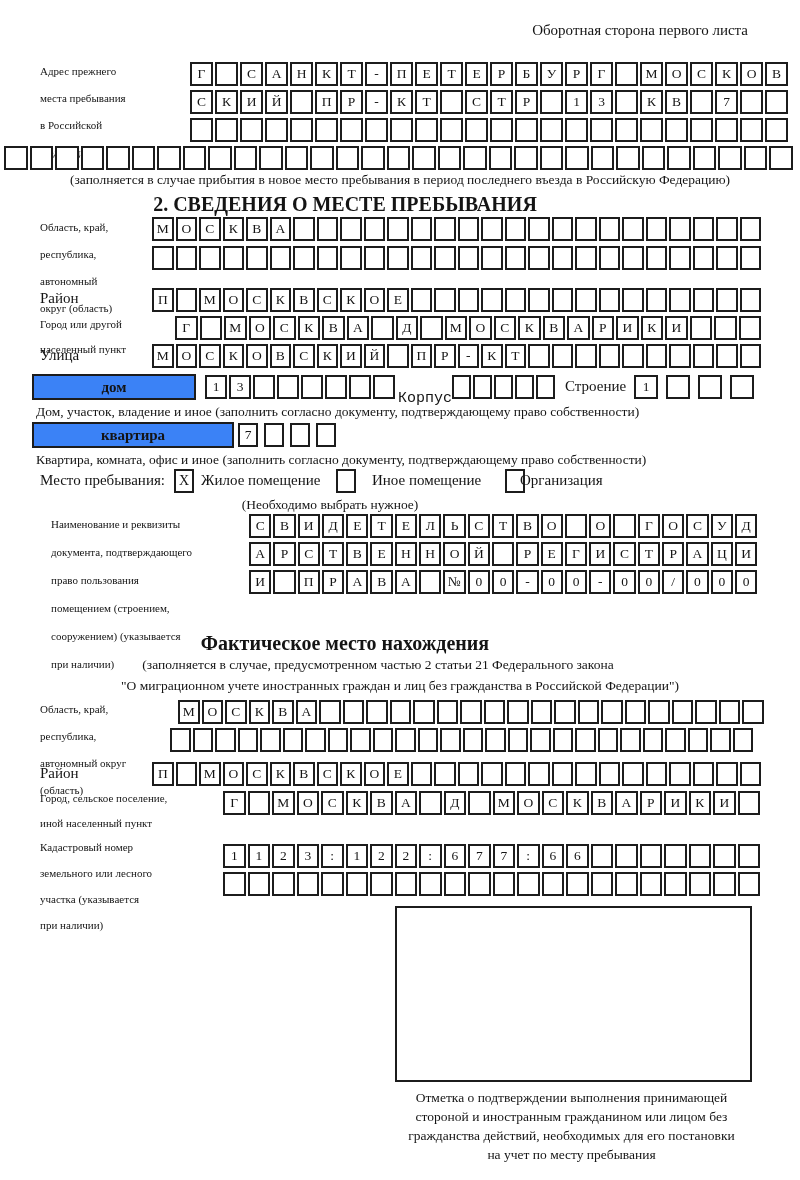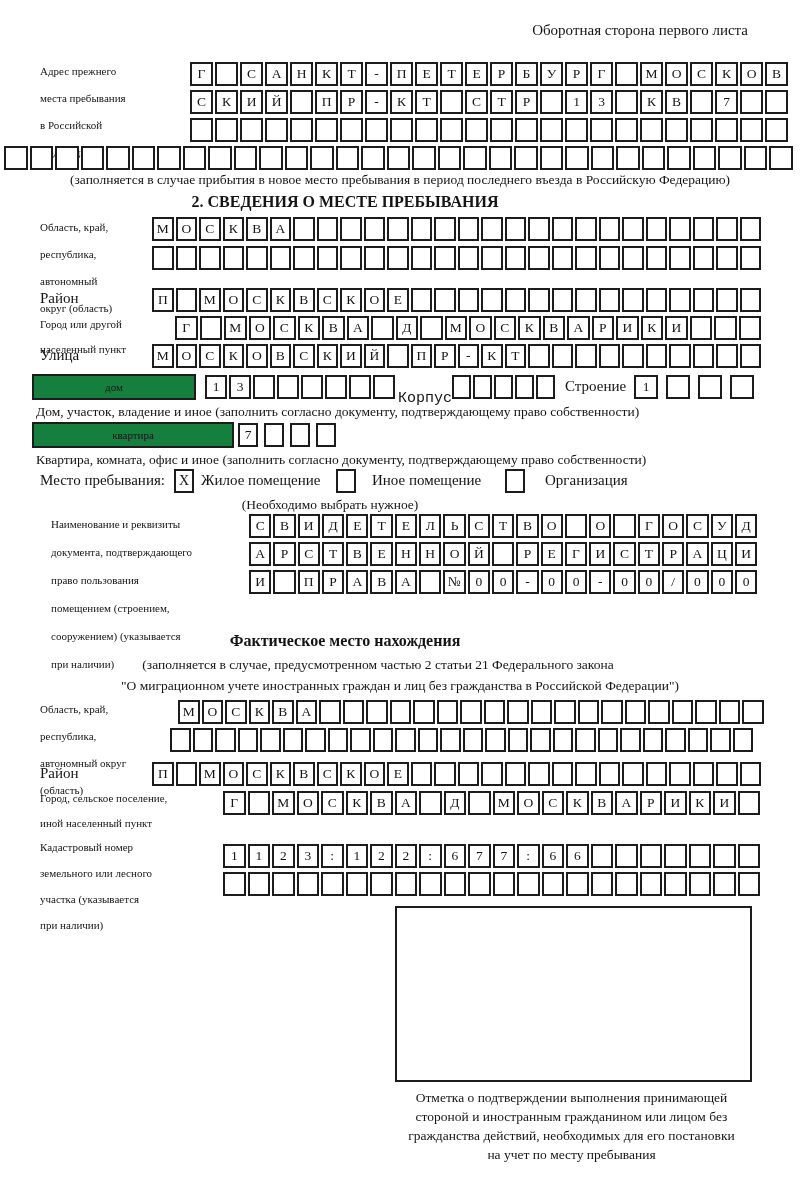--- a/index.html
+++ b/index.html
@@ -4,29 +4,29 @@
 <style>
   html,body{margin:0;padding:0;}
   body{
     width:800px;height:1180px;position:relative;background:#ffffff;
     font-family:"Liberation Serif","DejaVu Serif",serif;color:#141414;
     -webkit-font-smoothing:antialiased;
   }
   .abs{position:absolute;margin-left:39px;}
   .lbl{position:absolute;font-size:11px;line-height:27px;white-space:pre-line;}
   .note{position:absolute;font-size:13.5px;white-space:pre-line;}
-  .title{position:absolute;left:0;width:690px;text-align:center;font-weight:bold;font-size:16px;}
+  .title{position:absolute;left:0;width:690px;text-align:center;font-weight:bold;font-size:20px;}
   .cellrow{position:absolute;display:flex;gap:2px;}
   .cell{
     flex:none;width:var(--cw,19px);height:20px;border:2px solid #1c1c1c;background:#fff;
     display:flex;align-items:center;justify-content:center;font-size:13.5px;
   }
   .wbox{
-    position:absolute;border:2px solid #1c1c1c;background:#15803d;height:22px;
-    display:flex;align-items:center;justify-content:center;font-size:11px;
+    position:absolute;border:2px solid #1c1c1c;background:#3b82f6;height:22px;
+    display:flex;align-items:center;justify-content:center;font-size:15px;font-weight:bold;
   }
   .chk{
     position:absolute;width:16px;height:20px;border:2px solid #1c1c1c;background:#fff;
     display:flex;align-items:center;justify-content:center;font-size:14px;
   }
   .inline-lbl{position:absolute;font-size:15px;}
   .stamp-box{position:absolute;border:2px solid #1c1c1c;background:#fff;}
   .center{text-align:center;}
 </style>
 </head>
@@ -339,21 +339,21 @@
     <span class="cell"></span>
   </div>
 <div class="note" style="left:36px;top:452px;">Квартира, комната, офис и иное (заполнить согласно документу, подтверждающему право собственности)</div>
 
 <div class="inline-lbl" style="left:40px;top:472px;">Место пребывания:</div>
 <div class="chk" style="left:174px;top:469px;">X</div>
 <div class="inline-lbl" style="left:201px;top:472px;">Жилое помещение</div>
 <div class="chk" style="left:336px;top:469px;"></div>
 <div class="inline-lbl" style="left:372px;top:472px;">Иное помещение</div>
 <div class="chk" style="left:505px;top:469px;"></div>
-<div class="inline-lbl" style="left:545px;top:472px;">Организация</div>
+<div class="inline-lbl" style="left:520px;top:472px;">Организация</div>
 <div class="note center" style="left:130px;top:497px;width:400px;">(Необходимо выбрать нужное)</div>
 
 <div class="lbl" style="left:40px;top:510px;line-height:28px;margin-left:11px;">Наименование и реквизиты
 документа, подтверждающего
 право пользования
 помещением (строением,
 сооружением) (указывается
 при наличии)</div>
 <div class="cellrow" style="left:249px;top:514px;--cw:18.3px;">
     <span class="cell">С</span>

